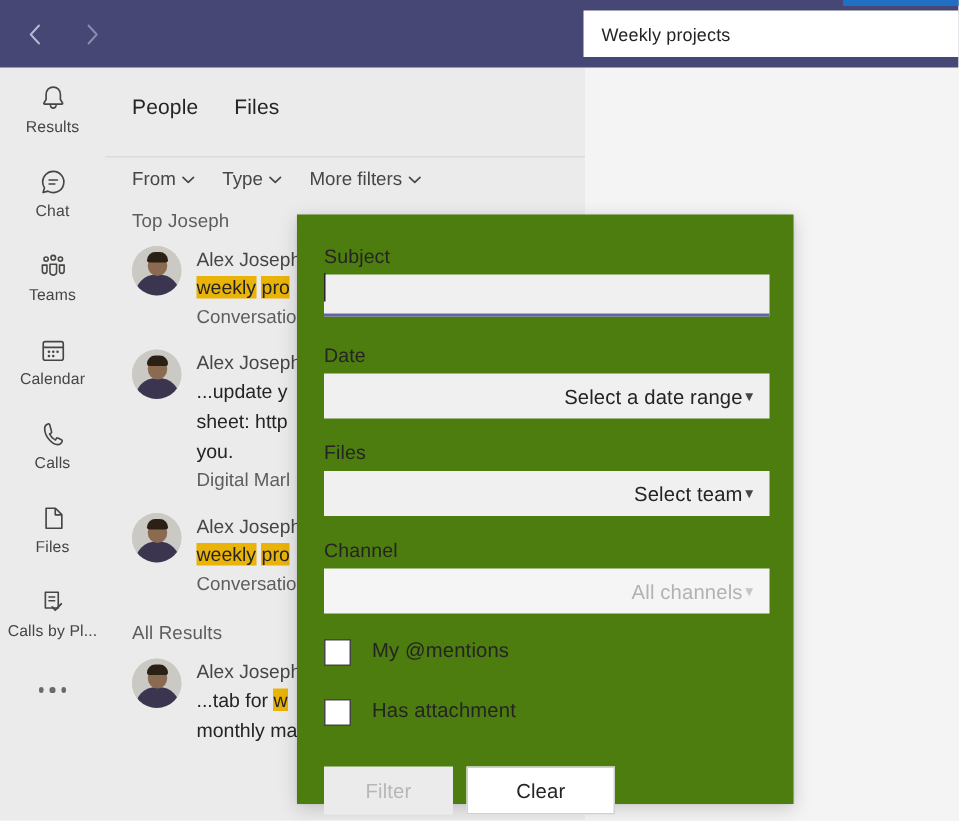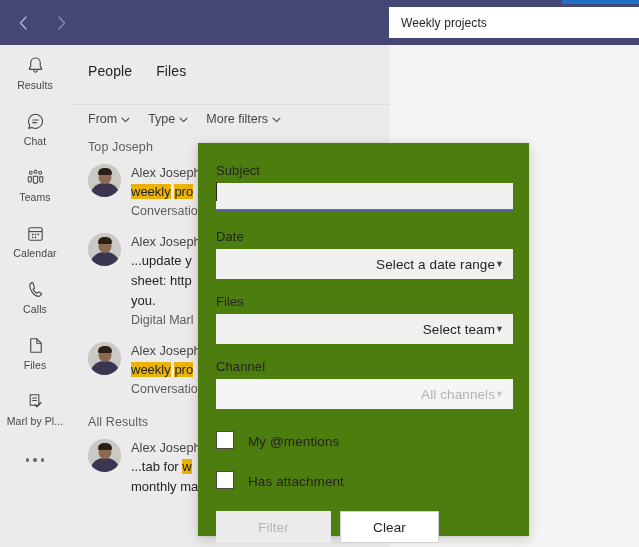--- a/index.html
+++ b/index.html
@@ -165,37 +165,37 @@
     align-items: center; justify-content: flex-end; padding: 0 9px;
     cursor: pointer;
   }
   .sel span.val { font-size: 13.5px; color: #252424; letter-spacing: .1px; }
   .sel.disabled { background: #f5f5f5; cursor: default; }
   .sel.disabled span.val { color: #b4b2b0; }
   .sel .arrow { font-size: 9px; color: #484644; line-height: 1; }
   .sel.disabled .arrow { color: #c8c6c4; }
 
   .cbrow {
-    display: flex; align-items: flex-end; gap: 14px; height: 23px;
+    display: flex; align-items: flex-start; gap: 14px; height: 23px;
     margin-top: 17px; cursor: pointer;
   }
   .cbox {
     width: 18px; height: 18px; border: 1px solid #484644; background: #fff;
     flex: 0 0 18px;
   }
   .cblabel { font-size: 13.5px; color: #252424; letter-spacing: .1px; }
 
   .btnrow { display: flex; gap: 9px; margin-top: 22px; }
   .btn {
     height: 32px; font-size: 13.5px; font-family: "Liberation Sans", sans-serif;
     display: flex; align-items: center; justify-content: center;
     letter-spacing: .1px;
   }
   .btn-filter {
-    width: 115px; background: #ebebeb; color: #b9b7b5; border: none;
+    width: 86px; background: #ebebeb; color: #b9b7b5; border: none;
     cursor: default;
   }
   .btn-clear {
     width: 99px; background: #ffffff; color: #252424; border: 1px solid #d1d1d1;
     cursor: pointer; font-weight: normal;
   }
 </style>
 </head>
 <body>
 
@@ -289,21 +289,21 @@
       <span class="ri-label">Files</span>
     </div>
     <div class="rail-item">
       <span>
         <svg width="21" height="21" viewBox="0 0 22 22" fill="none">
             <path d="M5.5 4h9v11h-9V4z" stroke="#484644" stroke-width="1.15" stroke-linejoin="round"></path>
             <path d="M8 7.3h4M8 10h4" stroke="#484644" stroke-width="1.1" stroke-linecap="round"></path>
             <path d="M10.3 14.3l2.1 2.2 4.2-4.4" stroke="#484644" stroke-width="1.3" stroke-linecap="round" stroke-linejoin="round"></path>
           </svg>
       </span>
-      <span class="ri-label">Marl by Pl...</span>
+      <span class="ri-label">Calls by Pl...</span>
     </div>
     <div class="rail-more">
       <span class="dots">
           <i></i>
           <i></i>
           <i></i>
         </span>
     </div>
   </div>
 

